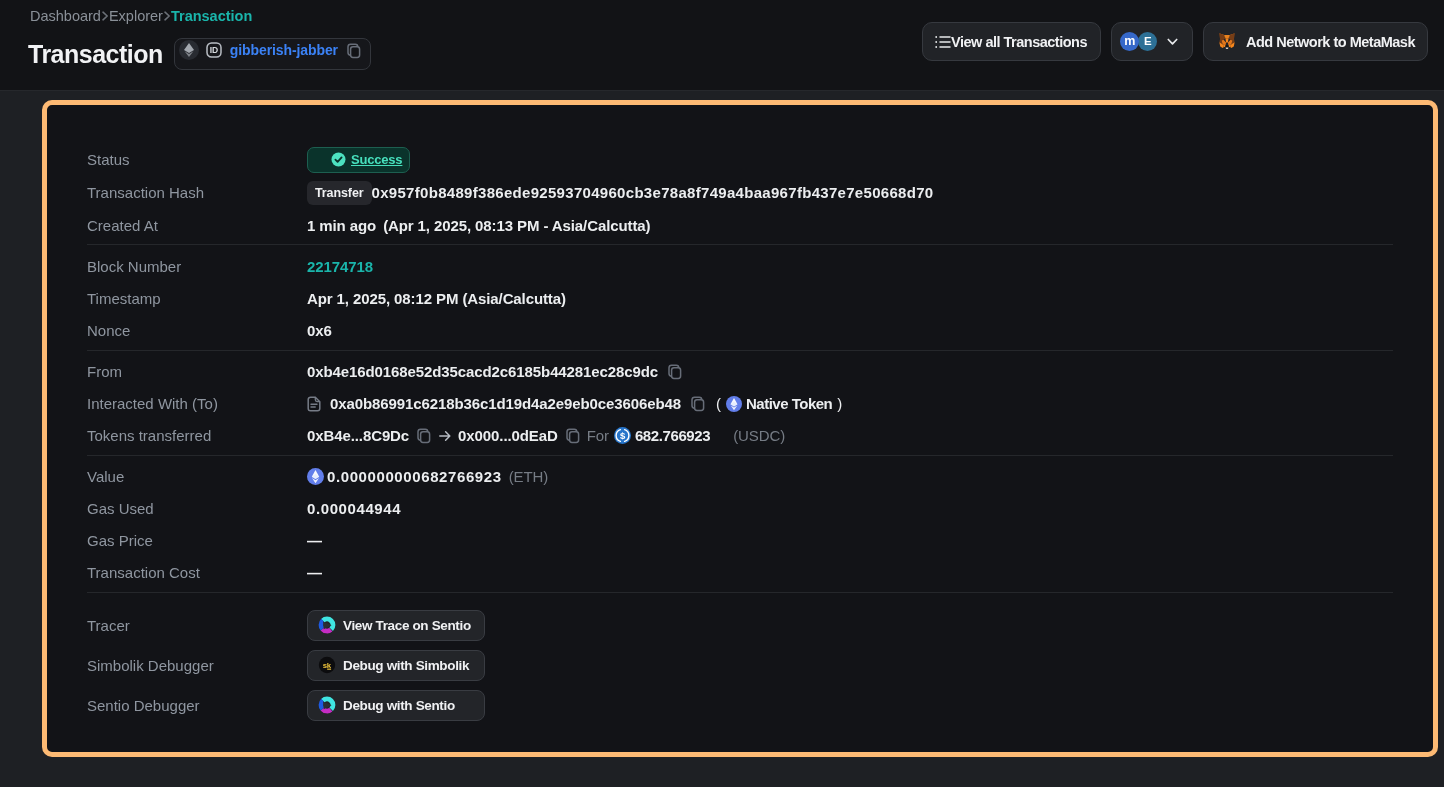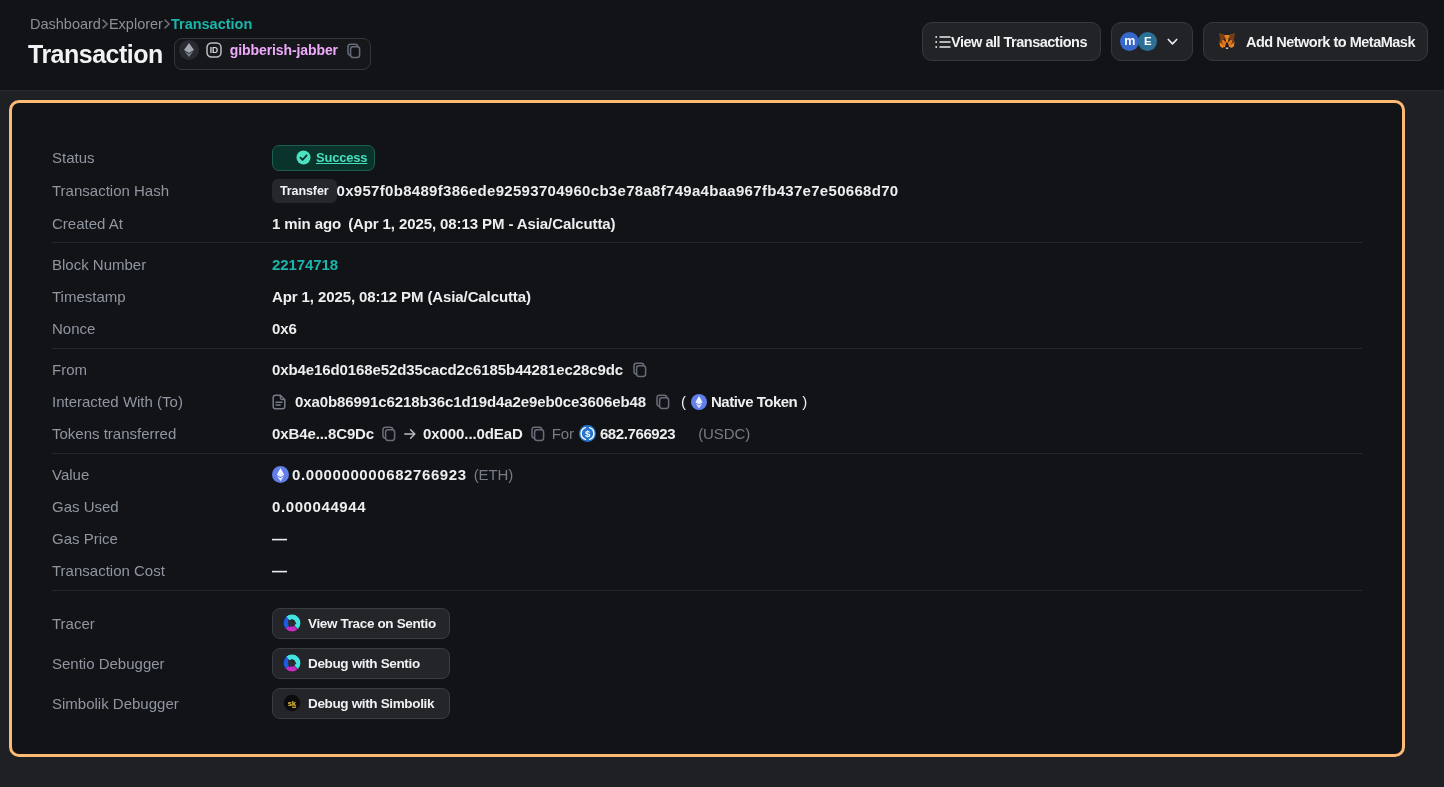--- a/index.html
+++ b/index.html
@@ -1,27 +1,27 @@
 <!DOCTYPE html>
 <html><head>
 <meta charset="utf-8">
 <style>
 * { margin:0; padding:0; box-sizing:border-box; }
 html,body { width:1444px; height:787px; background:#1e2024; font-family:"Liberation Sans",sans-serif; overflow:hidden; }
 .header { position:absolute; left:0; top:0; width:1444px; height:91px; background:#121316; border-bottom:1px solid #26282c; }
-.crumbs { position:absolute; left:30px; top:16px; font-size:14.5px; color:#8a9098; display:flex; align-items:center; }
+.crumbs { position:absolute; left:30px; top:8px; font-size:14.5px; color:#8a9098; display:flex; align-items:center; }
 .crumbs .teal { color:#1ab5ab; font-weight:600; }
 .titlerow { position:absolute; left:28px; top:38px; display:flex; align-items:center; }
 h1 { font-size:25px; font-weight:700; color:#f1f2f4; letter-spacing:-0.5px; }
 .idbadge { margin-left:11px; height:32px; border:1px solid #33363c; border-radius:8px; display:flex; align-items:center; padding:0 9px 8px 4px; gap:7px; background:#16171b; }
 .idbadge .ethc { width:20px; height:20px; border-radius:50%; background:#282b31; display:flex; align-items:center; justify-content:center; }
-.idbadge .name { color:#f0abfc; font-size:14px; font-weight:700; letter-spacing:-0.1px; margin:0 1px; }
+.idbadge .name { color:#3b82f6; font-size:14px; font-weight:700; letter-spacing:-0.1px; margin:0 1px; }
 .hbtns { position:absolute; right:16px; top:22px; display:flex; gap:10px; }
 .hbtn { height:39px; background:#212327; border:1px solid #36393f; border-radius:10px; display:flex; align-items:center; color:#f0f1f3; font-size:14.5px; font-weight:700; font-family:"Liberation Sans",sans-serif; letter-spacing:-0.5px; }
-.card { position:absolute; left:9px; top:100px; width:1396px; height:657px; background:#121317; border:3px solid #fdba74; border-radius:10px; padding:38px 40px 0 40px; }
+.card { position:absolute; left:42px; top:100px; width:1396px; height:657px; background:#121317; border:5px solid #fdba74; border-radius:10px; padding:38px 40px 0 40px; }
 .row { display:flex; align-items:center; height:32px; font-size:15px; }
 .row.h33 { height:33px; }
 .row.h40 { height:40px; }
 .lbl { width:220px; color:#8f96a0; flex:none; }
 .val { display:flex; align-items:center; color:#eceef0; font-weight:700; letter-spacing:-0.1px; }
 .hr { border:none; border-top:1px solid #25272b; }
 .gray { color:#767c85; font-weight:400; }
 .badge-success { display:flex; align-items:center; gap:5px; height:26px; padding:0 7px 0 23px; background:#0a332b; border:1px solid #1d5f50; border-radius:7px; color:#47e0bd; font-size:13px; font-weight:700; letter-spacing:-0.2px;text-decoration:underline; }
 .chip { background:#26272c; border-radius:6px; height:24px; display:flex; align-items:center; padding:0 8px; font-size:12.5px; font-weight:700; color:#f0f1f3; letter-spacing:-0.1px; }
 .cbtn { width:178px; height:31px; background:#232529; border:1px solid #393c42; border-radius:8px; display:flex; align-items:center; padding:8px 10px; gap:7px; font-size:13.5px; font-weight:700; color:#f0f1f3; letter-spacing:-0.35px; }
@@ -256,37 +256,37 @@
       <svg width="18" height="18" viewBox="0 0 22 22">
             <path d="M5.87 5.87 A7.25 7.25 0 0 1 16.13 16.13" stroke="#40e5e1" stroke-width="6" fill="none"></path>
             <path d="M15.66 16.55 A7.25 7.25 0 0 1 5.45 15.66" stroke="#c52cc4" stroke-width="6" fill="none"></path>
             <path d="M5.61 15.85 A7.25 7.25 0 0 1 6.06 5.70" stroke="#1f5be0" stroke-width="6" fill="none"></path>
             <path d="M6.1 6.7 L16.6 11.25 L7.0 16.3 Z" fill="#2b2e33"></path>
           </svg>
       View Trace on Sentio</span>
   </div>
     </div>
   <div class="row h40">
+      <div class="lbl">Simbolik Debugger</div>
+      <div class="val">
+    <span class="cbtn">
+      <svg width="18" height="18" viewBox="0 0 22 22">
+            <circle cx="11" cy="11" r="10" fill="#0c0c0e"></circle>
+            <text x="10.8" y="14.2" font-size="9.5" font-weight="bold" fill="#eec43b" text-anchor="middle" font-family="Liberation Sans">sk</text>
+            <rect x="11.2" y="15.4" width="4.8" height="1.4" fill="#eec43b"></rect>
+          </svg>
+      Debug with Simbolik</span>
+  </div>
+    </div>
+  <div class="row h40">
       <div class="lbl">Sentio Debugger</div>
       <div class="val">
     <span class="cbtn">
       <svg width="18" height="18" viewBox="0 0 22 22">
             <path d="M5.87 5.87 A7.25 7.25 0 0 1 16.13 16.13" stroke="#40e5e1" stroke-width="6" fill="none"></path>
             <path d="M15.66 16.55 A7.25 7.25 0 0 1 5.45 15.66" stroke="#c52cc4" stroke-width="6" fill="none"></path>
             <path d="M5.61 15.85 A7.25 7.25 0 0 1 6.06 5.70" stroke="#1f5be0" stroke-width="6" fill="none"></path>
             <path d="M6.1 6.7 L16.6 11.25 L7.0 16.3 Z" fill="#2b2e33"></path>
           </svg>
       Debug with Sentio</span>
   </div>
     </div>
-  <div class="row h40">
-      <div class="lbl">Simbolik Debugger</div>
-      <div class="val">
-    <span class="cbtn">
-      <svg width="18" height="18" viewBox="0 0 22 22">
-            <circle cx="11" cy="11" r="10" fill="#0c0c0e"></circle>
-            <text x="10.8" y="14.2" font-size="9.5" font-weight="bold" fill="#eec43b" text-anchor="middle" font-family="Liberation Sans">sk</text>
-            <rect x="11.2" y="15.4" width="4.8" height="1.4" fill="#eec43b"></rect>
-          </svg>
-      Debug with Simbolik</span>
-  </div>
-    </div>
 </div>
 
 </body></html>

